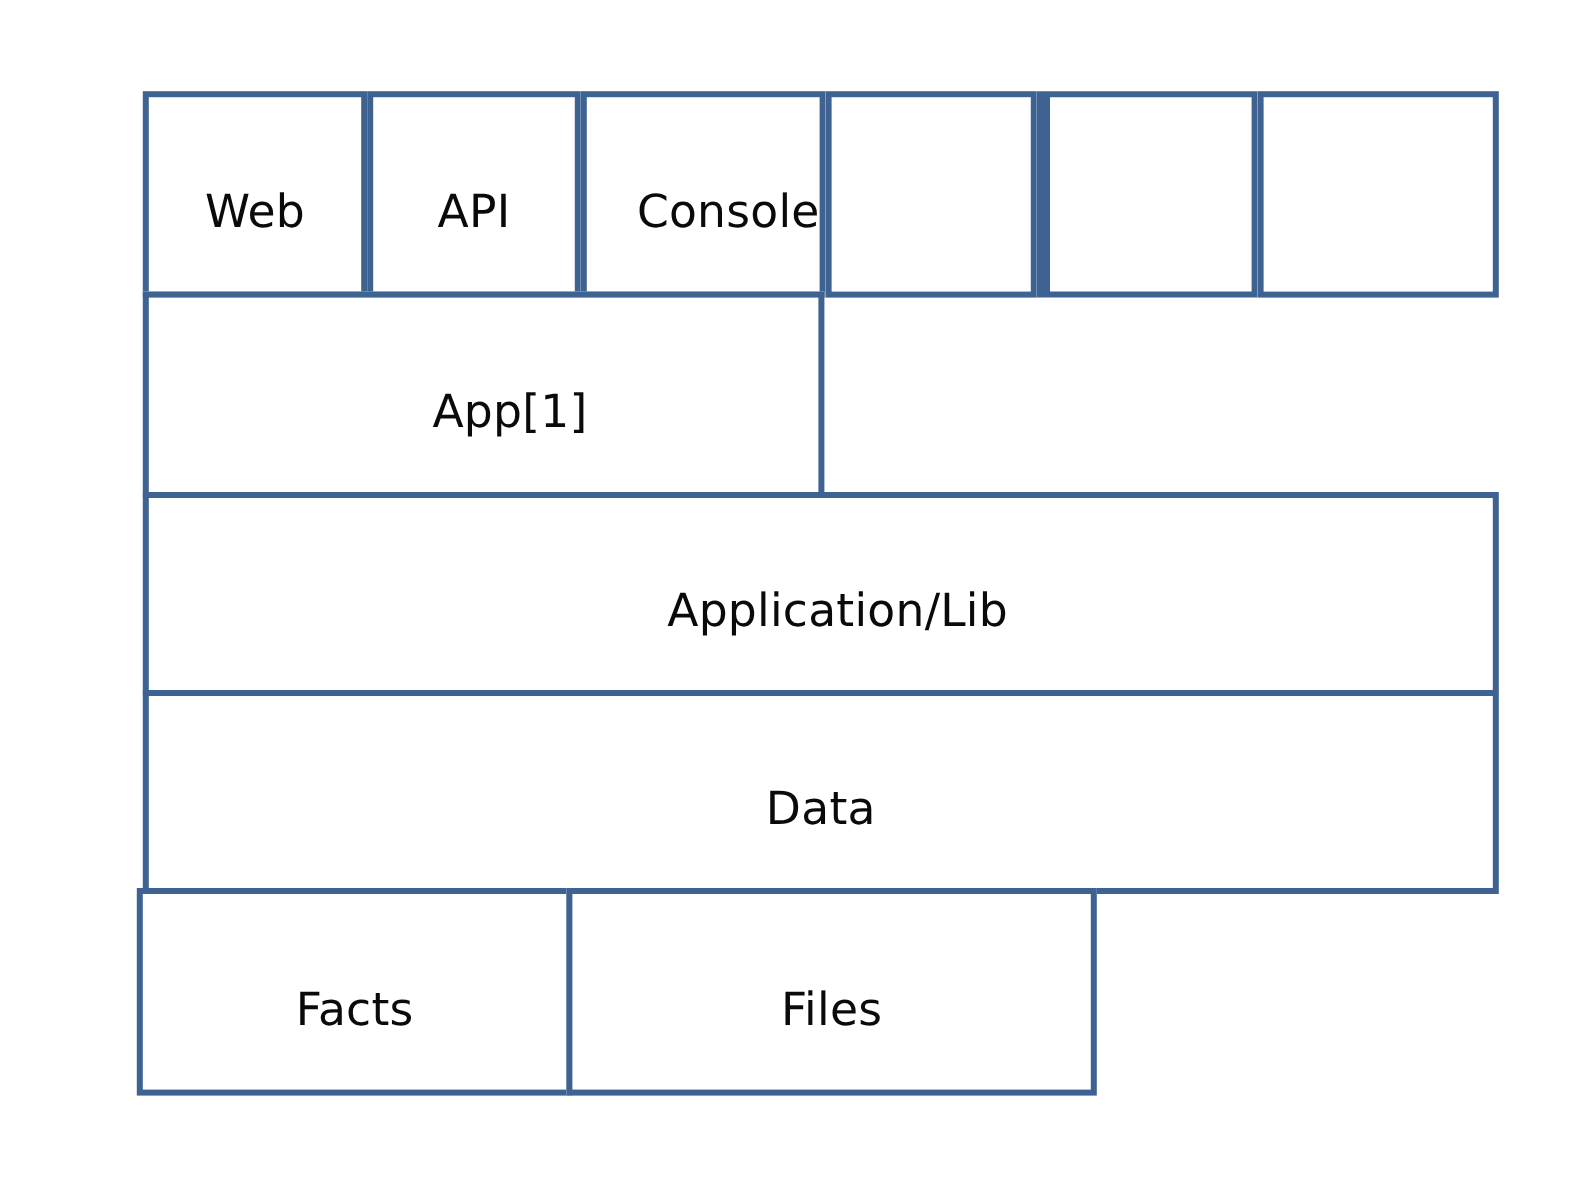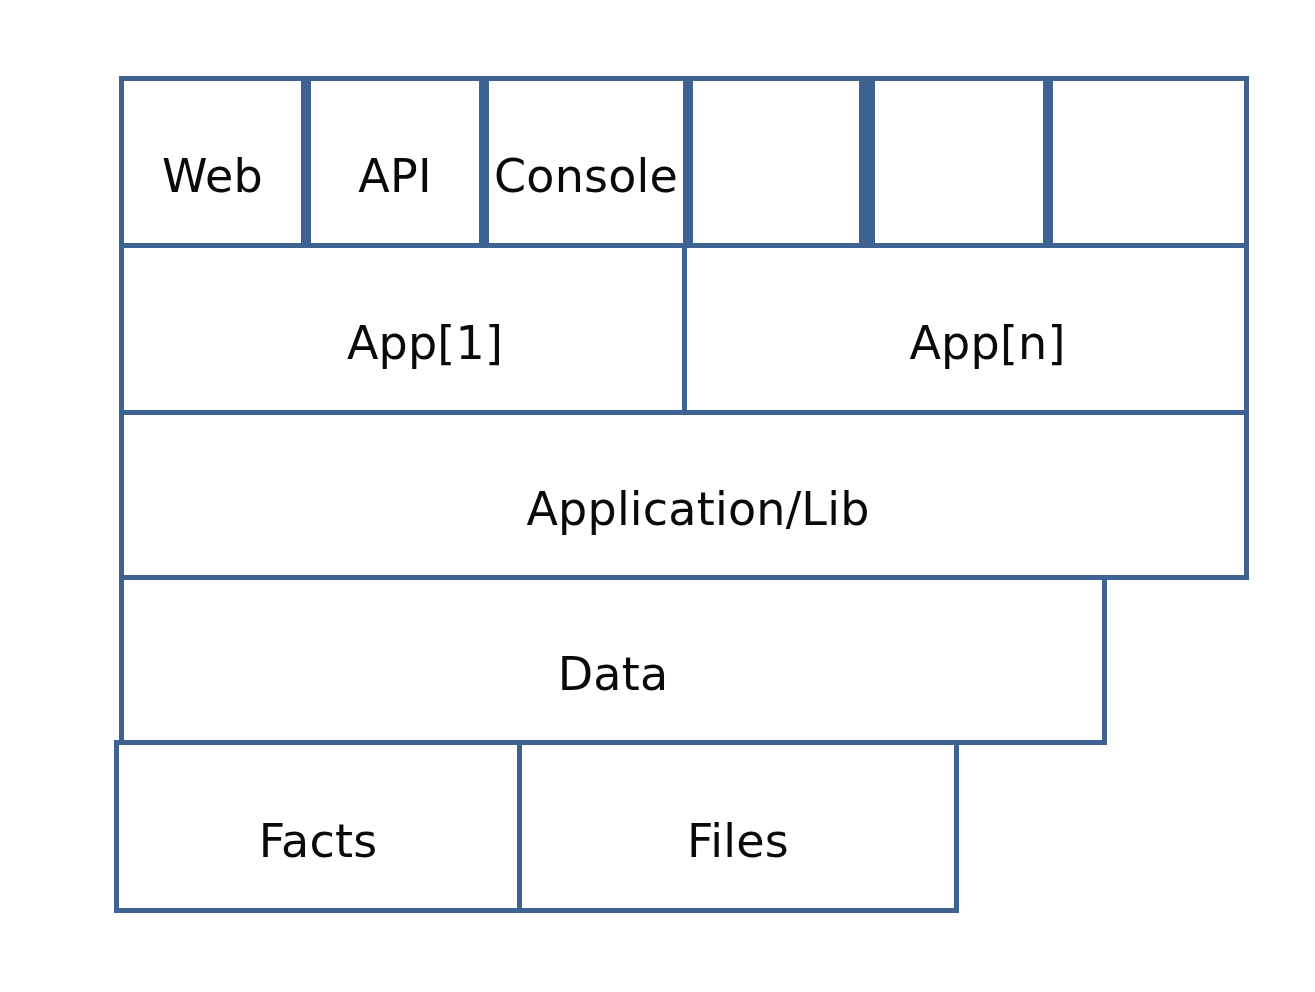--- a/index.html
+++ b/index.html
@@ -45,59 +45,59 @@
     box-sizing: border-box;
     border: 5px solid #3E6291;
     background: #ffffff;
     display: flex;
     align-items: center;
     justify-content: center;
     overflow: hidden;
   }
 
   .cell-label {
-    font-size: 46px;
+    font-size: 38px;
     line-height: 1;
     color: #0a0a0a;
     font-weight: 400;
     letter-spacing: 0.2px;
     white-space: nowrap;
     font-family: "DejaVu Sans", "Liberation Sans", sans-serif;
     margin-top: 28px;
   }
 
   
   .row-interfaces { height: 172px; }
   .row-interfaces .cell { height: 172px; }
   .c-web      { width: 187px; }
   .c-api      { width: 178px; align-items: center; }
-  .c-console  { width: 204px; }
+  .c-console  { width: 204px; justify-content: flex-end; }
   .c-blank-a  { width: 176px; }
   .c-blank-b  { width: 184px; border-left-width: 11px; }
   .c-blank-c  { width: 201px; }
 
   
   .row-apps { height: 172px; margin-top: -5px; }
   .row-apps .cell { height: 172px; padding-left: 44px; }
   .c-app1 { width: 568px; }
   .c-appn { width: 567px; margin-left: -5px; }
 
   
   .row-applib { height: 170px; margin-top: -5px; }
   .row-applib .cell { height: 170px; width: 1130px; padding-left: 28px; }
 
   
   .row-data { height: 170px; margin-top: -5px; }
-  .row-data .cell { height: 170px; width: 988px; }
+  .row-data .cell { height: 170px; width: 1130px; }
 
   
   .row-storage { height: 173px; margin-top: -5px; }
   .row-storage .cell { height: 173px; }
   .c-docs  { width: 363px; }
-  .c-facts { width: 408px; margin-left: -5px; }
+  .c-facts { width: 363px; margin-left: -5px; }
   .c-files { width: 442px; margin-left: -5px; }
 </style>
 </head>
 <body>
 
 <div id="canvas">
 
   <div class="diagram">
 
     <div class="layer-row row-interfaces">
@@ -127,23 +127,20 @@
       </div>
 
     </div>
 
     <div class="layer-row row-apps">
 
       <div class="cell c-app1">
         <span class="cell-label">App[1]</span>
       </div>
 
-      <div class="cell c-appn">
-        <span class="cell-label">App[n]</span>
-      </div>
 
     </div>
 
     <div class="layer-row row-applib">
 
       <div class="cell">
         <span class="cell-label">Application/Lib</span>
       </div>
 
     </div>

